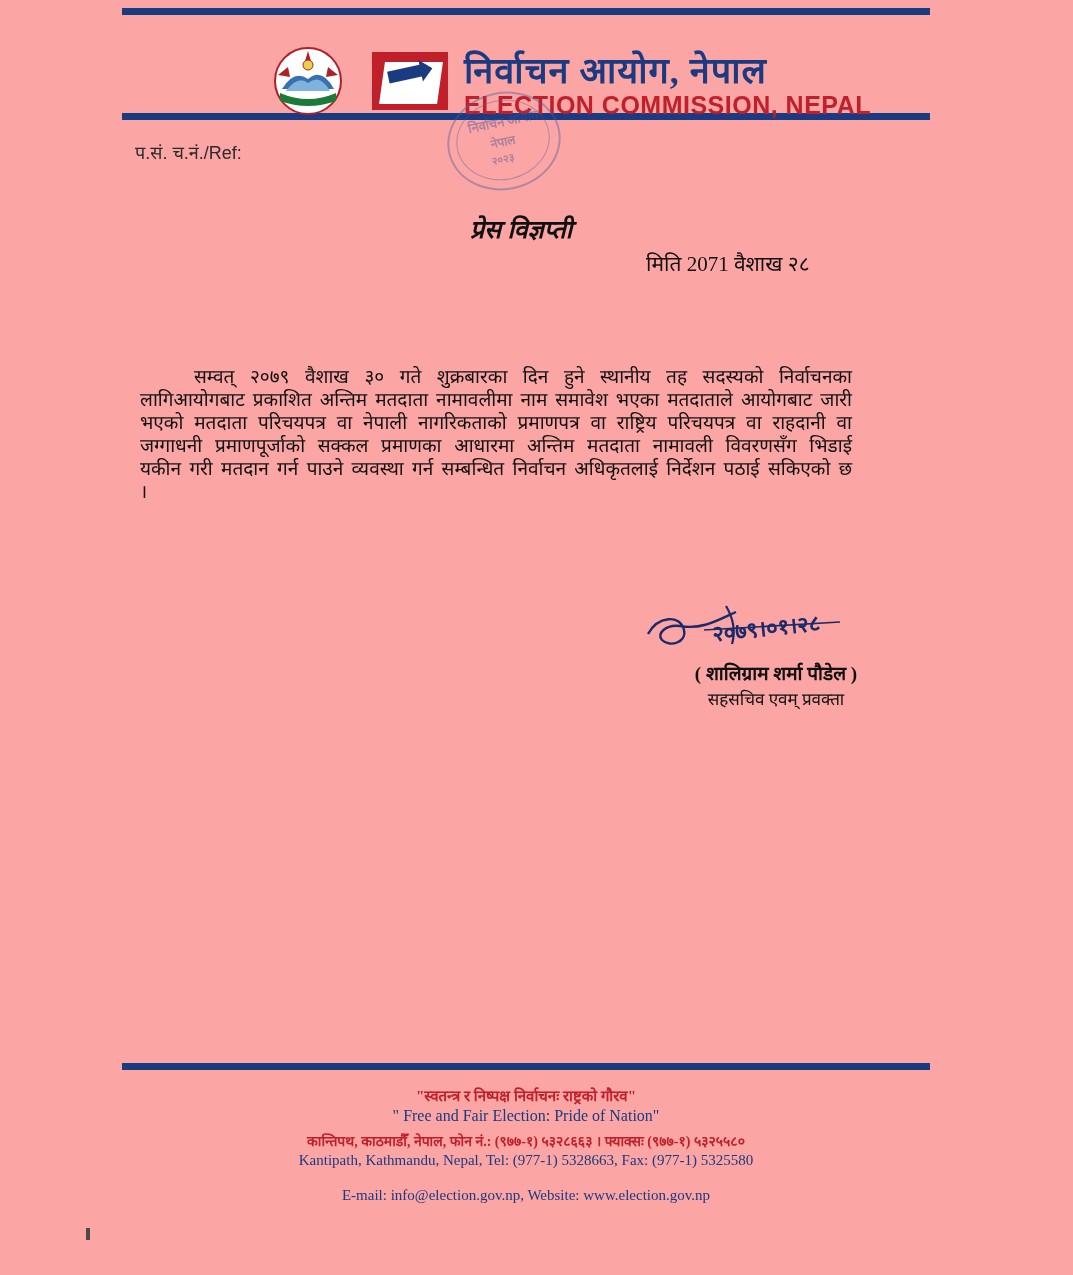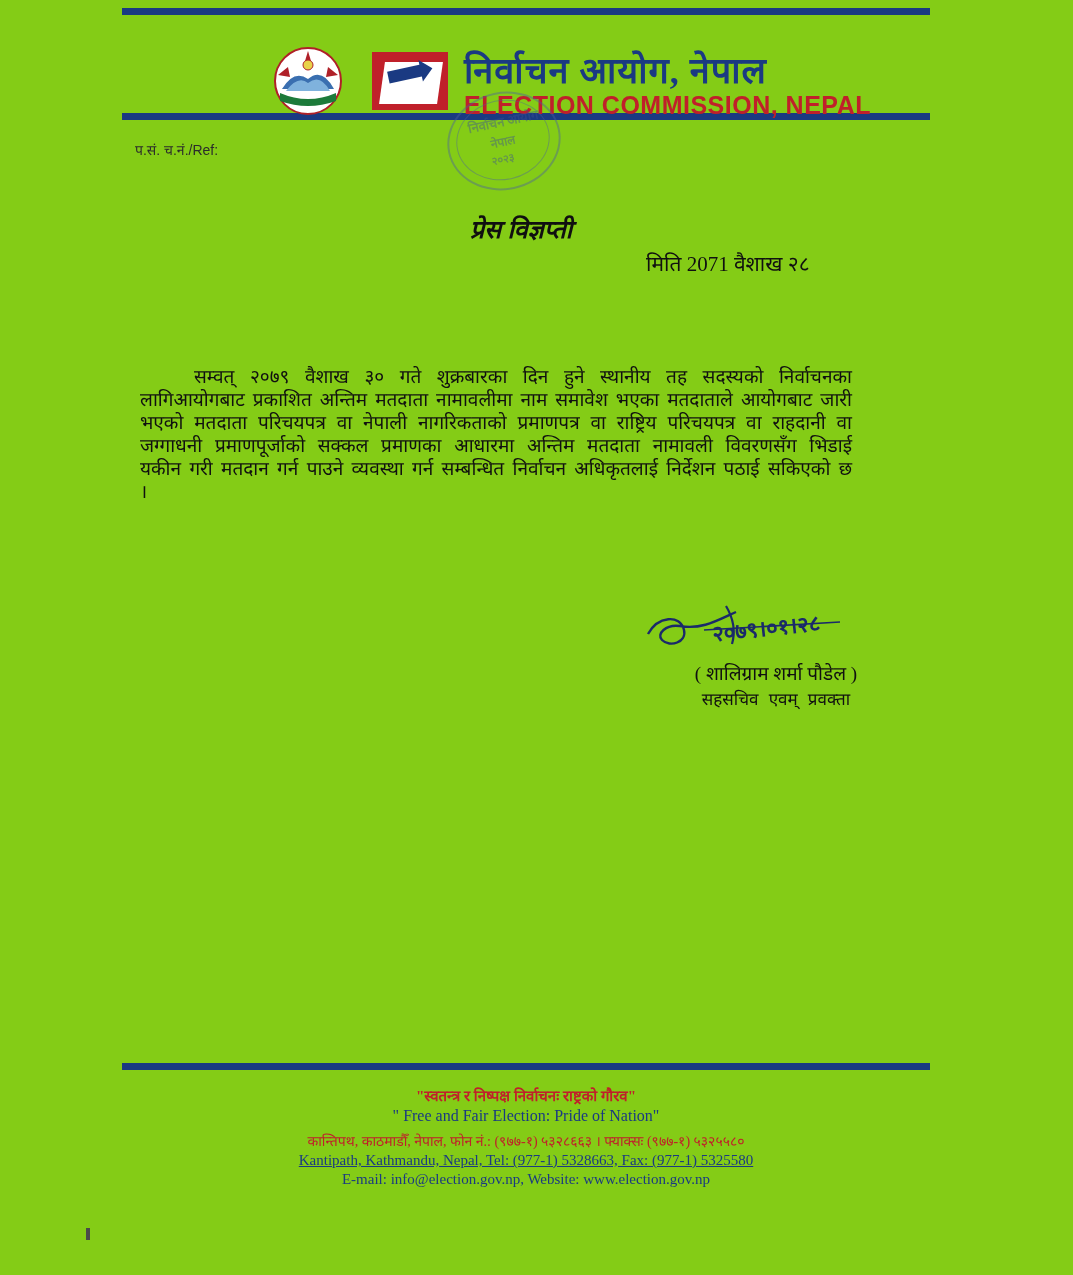--- a/index.html
+++ b/index.html
@@ -7,21 +7,21 @@
     padding: 0;
     background: #f0f0f0;
   }
   body {
     font-family: "Liberation Serif", serif;
   }
   .page {
     position: relative;
     width: 1073px;
     height: 1275px;
-    background: #84cc16;
+    background: #fca5a5;
     overflow: hidden;
   }
   
   .header-band {
     position: absolute;
     left: 122px;
     top: 8px;
     width: 808px;
     height: 112px;
     border-top: 7px solid #1a3a82;
@@ -133,21 +133,21 @@
   }
   .seal .s1 { top: 20px; }
   .seal .s2 { top: 41px; font-size: 12px; }
   .seal .s3 { top: 59px; font-size: 11px; }
   
   .ref {
     position: absolute;
     left: 135px;
     top: 140px;
     font-family: "Liberation Sans", sans-serif;
-    font-size: 14px;
+    font-size: 18px;
     color: #2b2b2b;
   }
   
   .press-title {
     position: absolute;
     left: 470px;
     top: 211px;
     font-size: 25px;
     color: #101010;
     font-weight: bold;
@@ -197,31 +197,30 @@
     font-weight: bold;
   }
   .sig-name {
     position: absolute;
     left: 626px;
     top: 660px;
     width: 300px;
     text-align: center;
     font-size: 19px;
     color: #101010;
-    font-weight: normal;
+    font-weight: bold;
   }
   .sig-role {
     position: absolute;
     left: 626px;
     top: 687px;
     width: 300px;
     text-align: center;
     font-size: 17px;
     color: #101010;
-    font-family: Liberation Mono, monospace;
   }
   
   .footer-rule {
     position: absolute;
     left: 122px;
     top: 1063px;
     width: 808px;
     height: 7px;
     background: #1a3a82;
   }
@@ -239,28 +238,27 @@
     margin-bottom: 2px;
   }
   .f-en-slogan {
     font-size: 16px;
     color: #1a3a82;
     margin-bottom: 6px;
   }
   .f-np-addr {
     font-size: 14px;
     color: #c0202a;
-    font-weight: normal;
+    font-weight: bold;
     margin-bottom: 2px;
   }
   .f-en-addr {
     font-size: 15px;
     color: #1a3a82;
-    margin-bottom: 2px;
-    text-decoration: underline;
+    margin-bottom: 18px;
   }
   .f-email {
     font-size: 15px;
     color: #1a3a82;
   }
   .edge-mark {
     position: absolute;
     left: 86px;
     top: 1228px;
     width: 4px;

